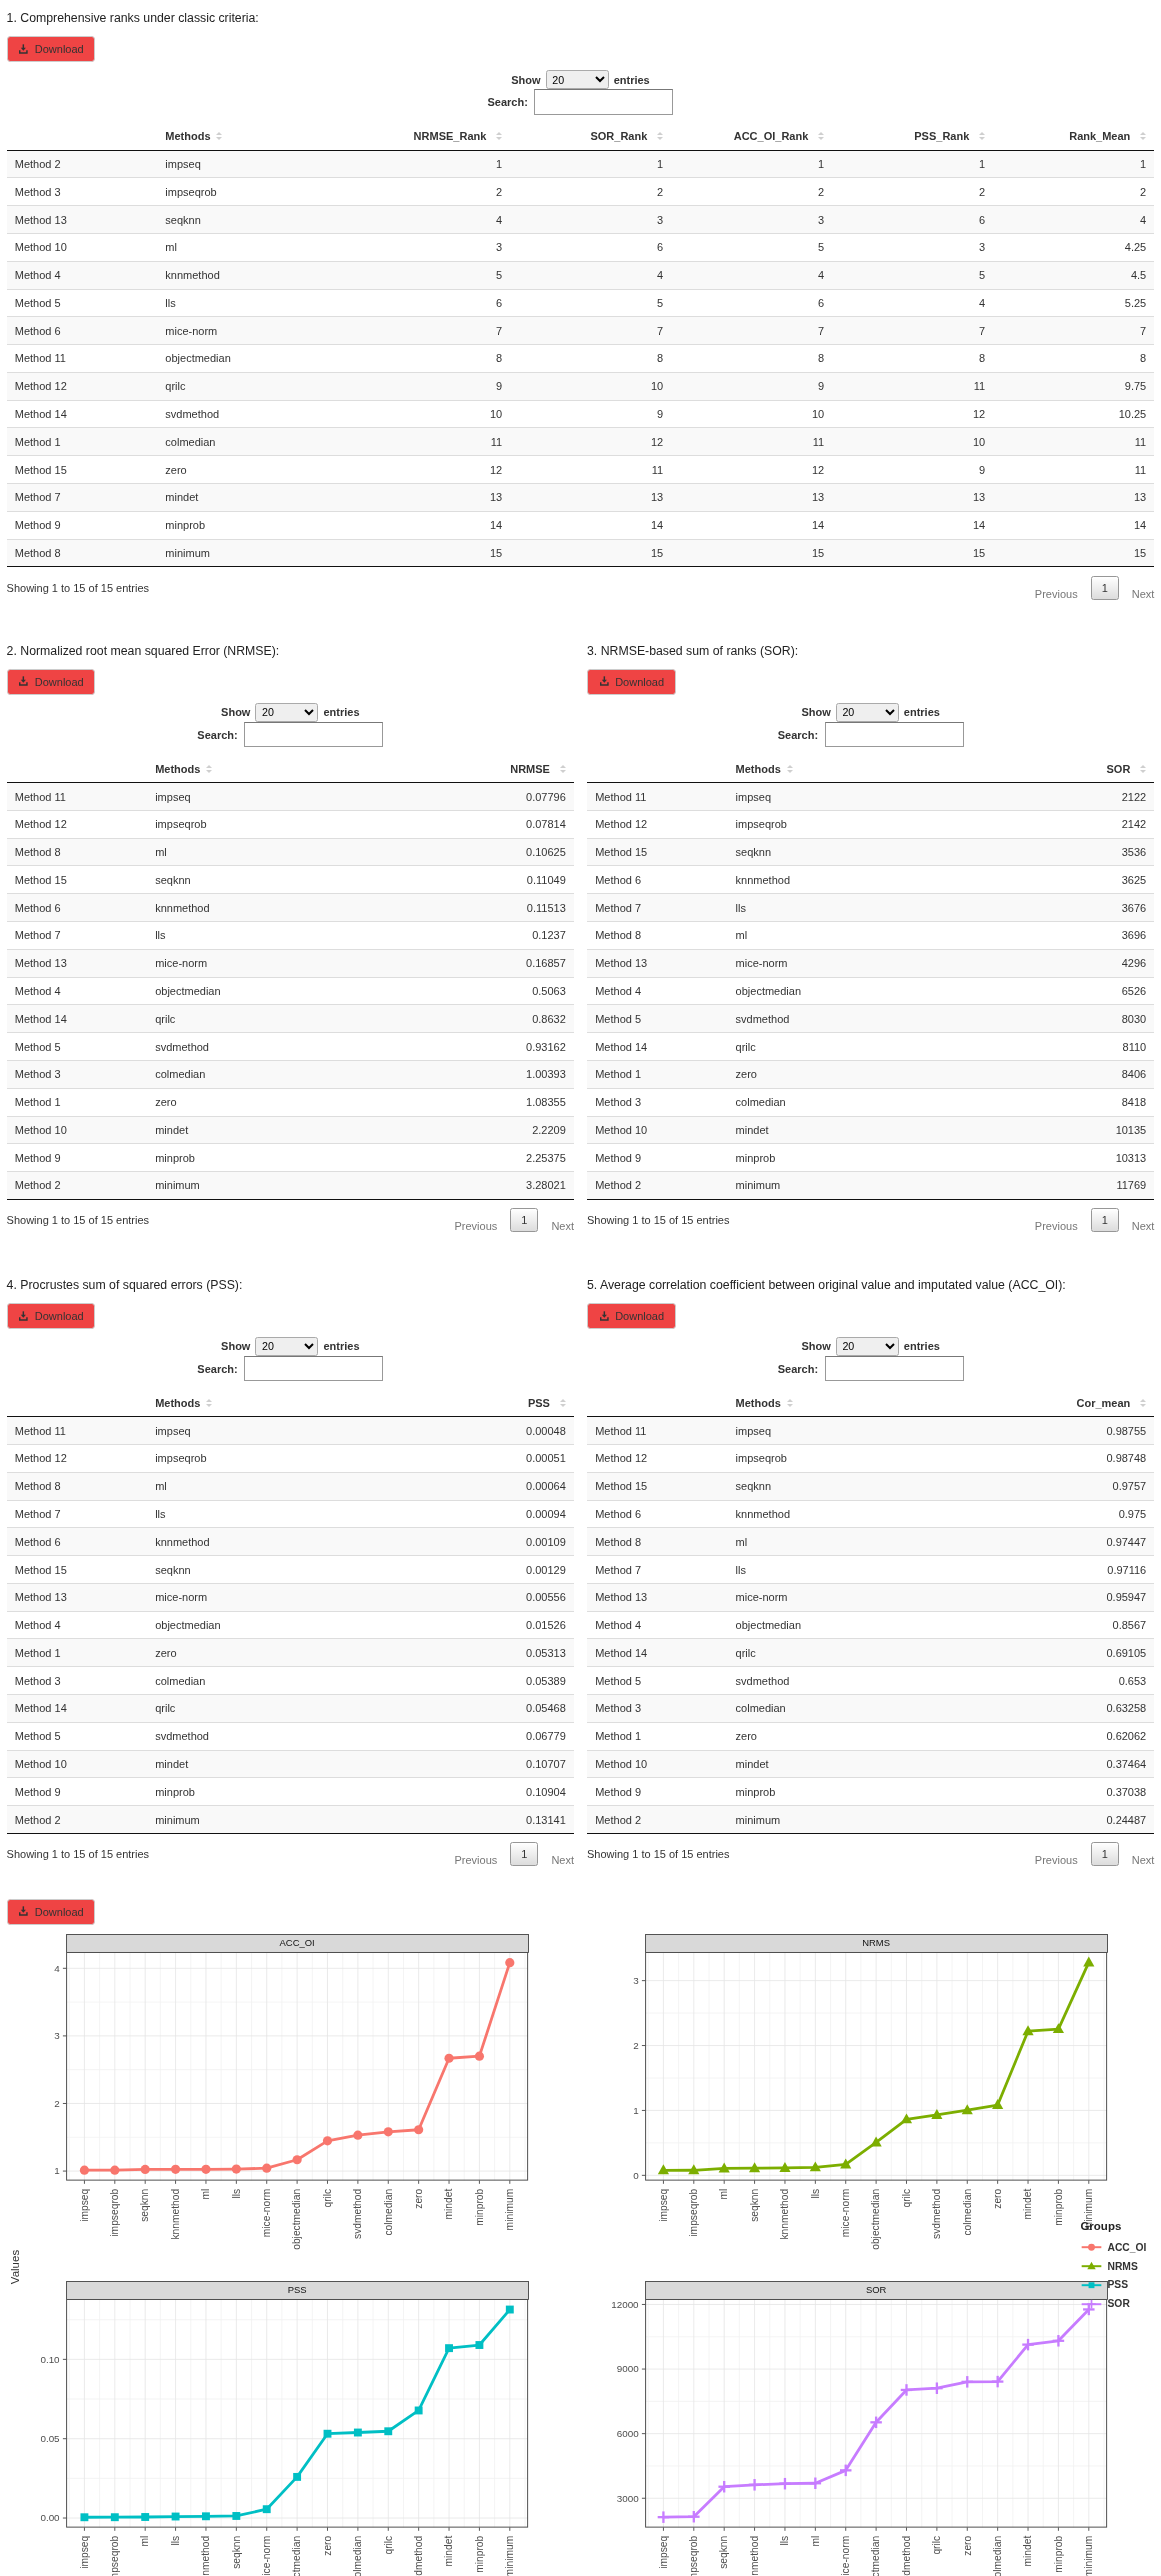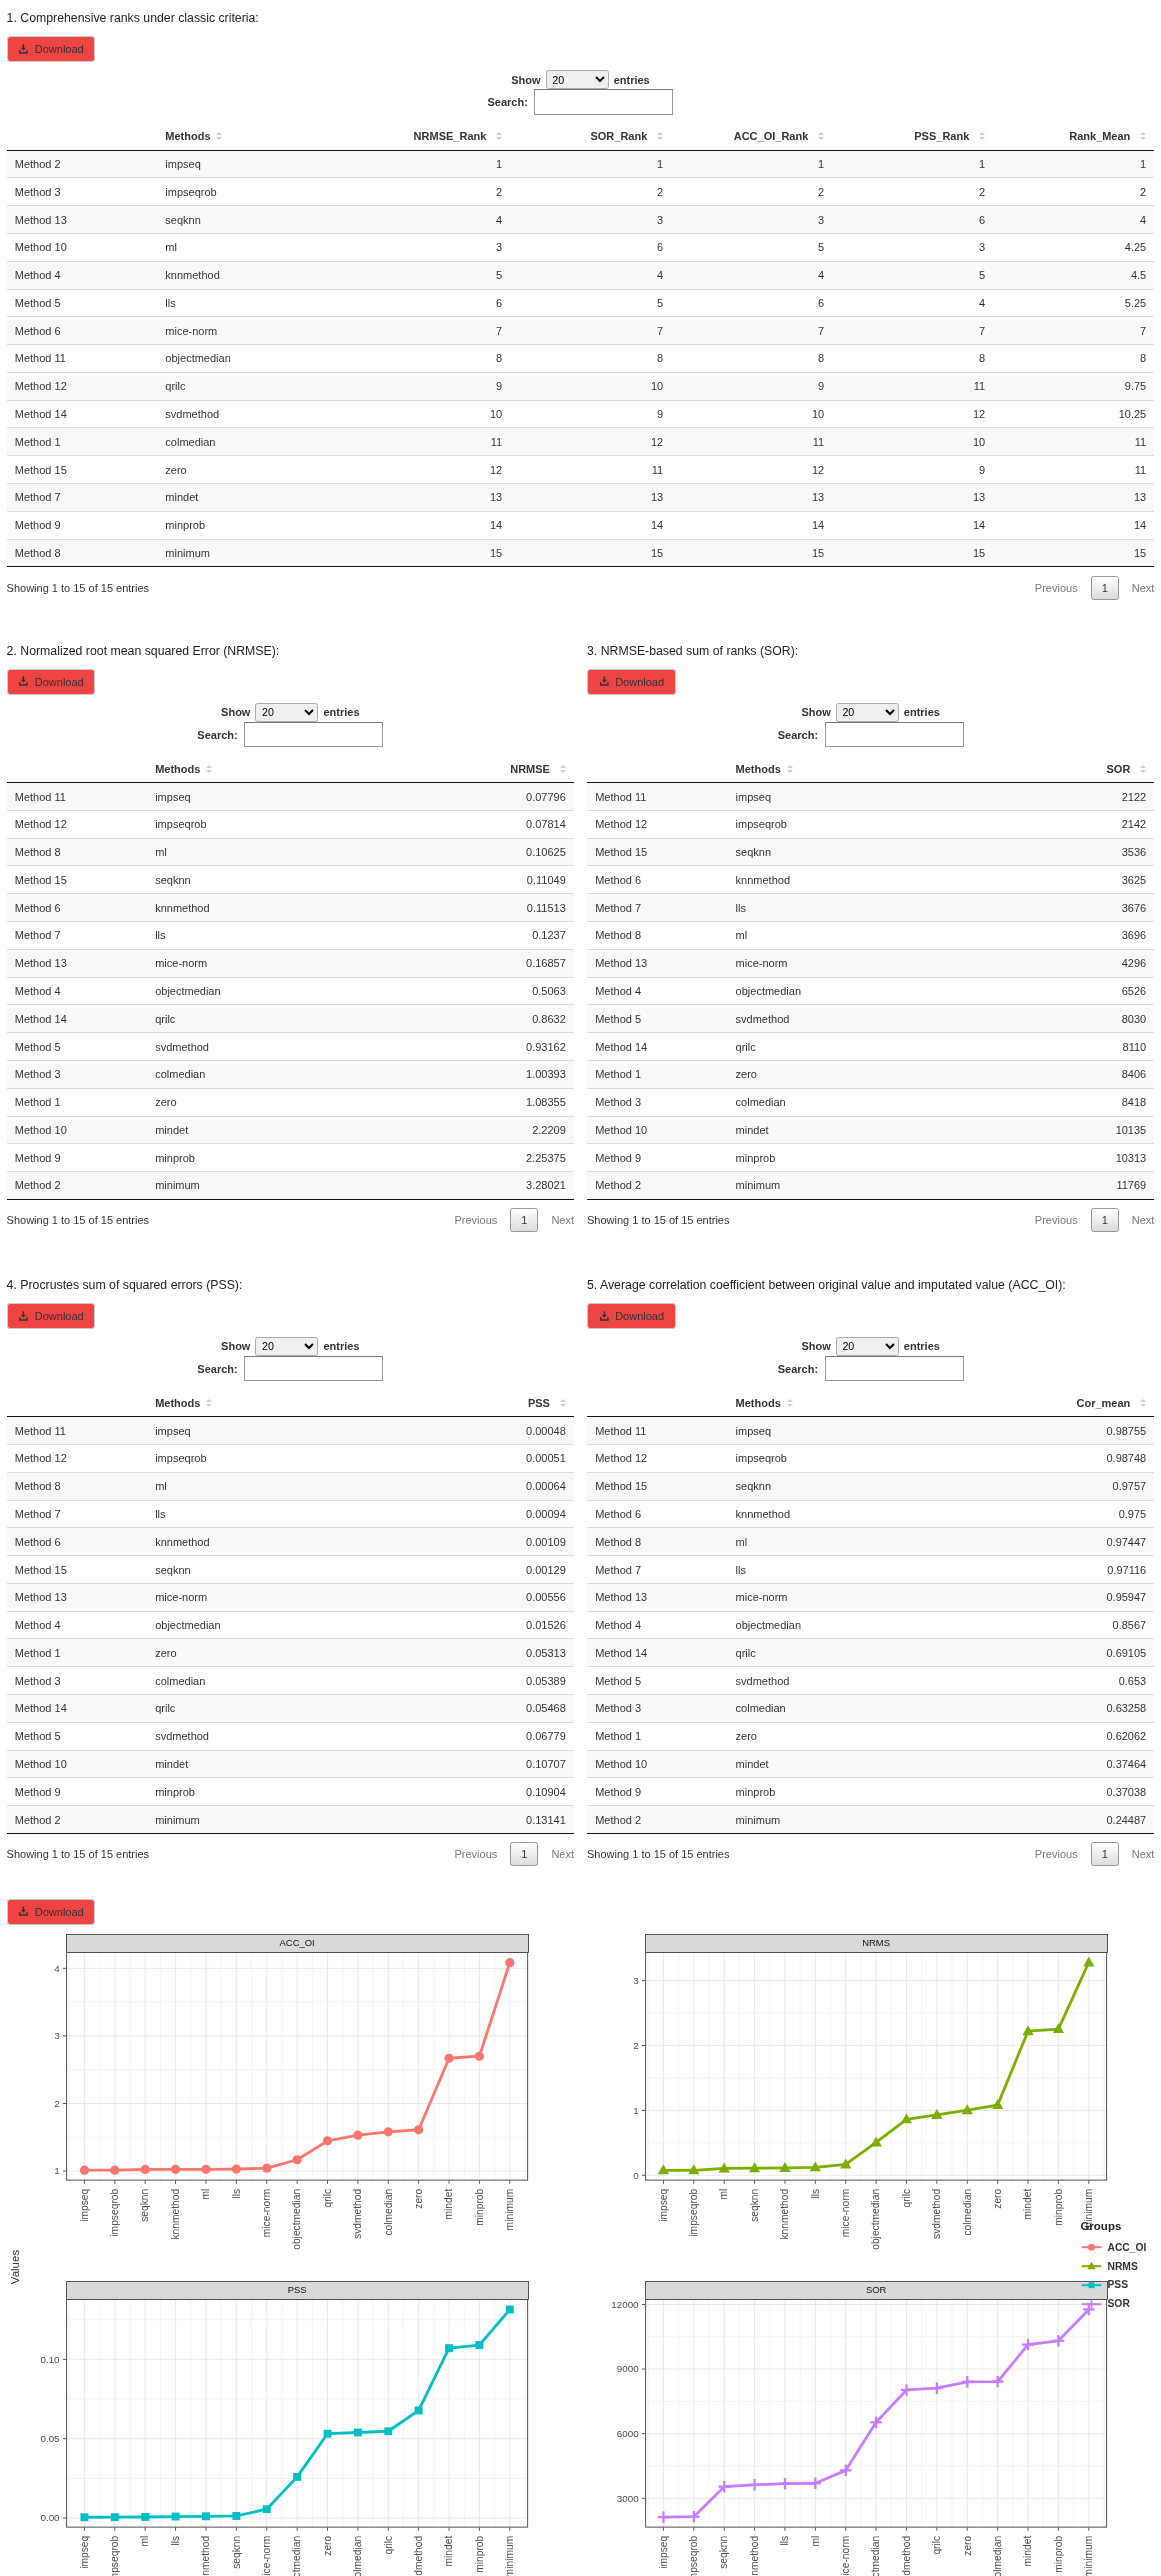--- a/index.html
+++ b/index.html
@@ -33,21 +33,21 @@
   .sort-icon{display:inline-flex;flex-direction:column;gap:1.6px;margin-left:5.8px;}
   .sort-icon i{display:block;width:0;height:0;border-left:3.3px solid transparent;border-right:3.3px solid transparent;}
   .sort-icon .up{border-bottom:3.3px solid #cfcfcf;}
   .sort-icon .down{border-top:3.3px solid #cfcfcf;}
   
   table.t7 th.c0{width:13%;} table.t7 th.c1{width:17%;} table.t7 th.cn{width:14%;}
   
   table.t3 th.c0{width:24%;} table.t3 th.c1{width:37%;} table.t3 th.cn{width:39%;}
 
   .tfoot{display:flex;justify-content:space-between;align-items:center;margin:8.2px 0 1.6px 0;font-size:11px;}
-  .pagination{display:flex;align-items:center;gap:13px;color:#777;font-size:11px;}
+  .pagination{display:flex;align-items:flex-end;gap:13px;color:#777;font-size:11px;}
   .page-btn{display:inline-block;border:0.8px solid #979797;border-radius:2.5px;padding:5px 10px;
     background:linear-gradient(to bottom,#fff 0%,#dcdcdc 100%);color:#333;cursor:pointer;}
   .pg-prev,.pg-next{cursor:pointer;}
 
   .half-row{display:flex;gap:13px;margin-top:38px;}
   .half{flex:1;min-width:0;}
 
   .figures-section{margin-top:28px;}
   .figures-wrap{position:relative;margin-top:8.2px;}
   .charts-grid{margin-left:23px;display:grid;grid-template-columns:503px 503px;column-gap:76px;row-gap:11.5px;}

